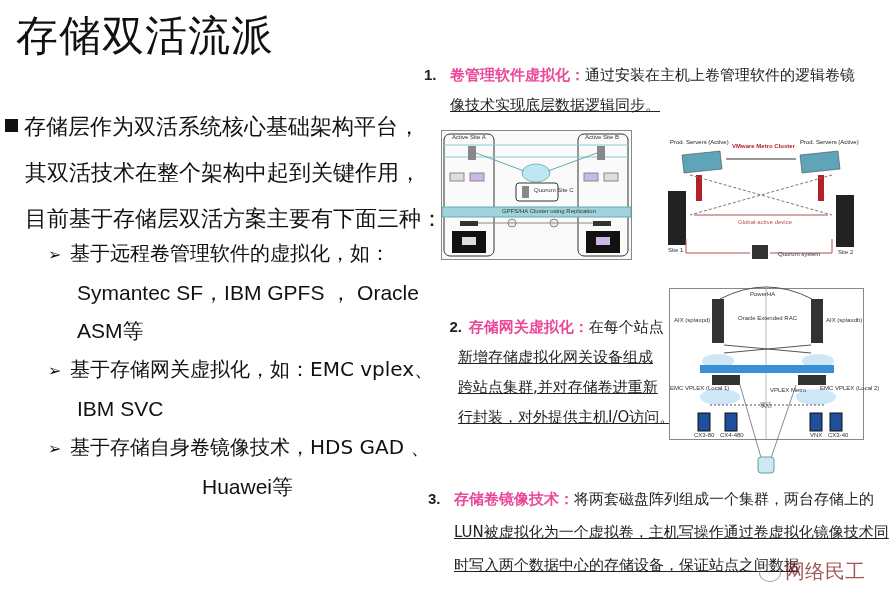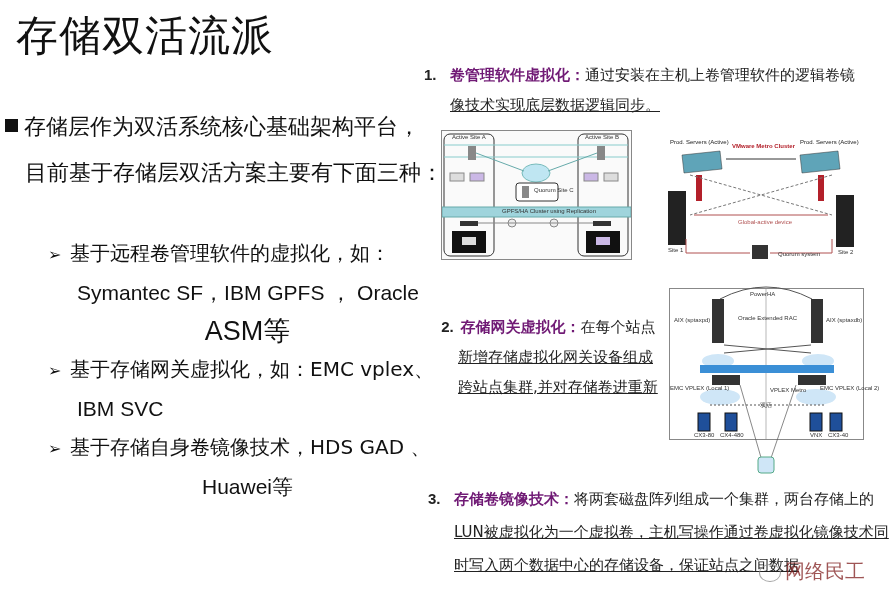--- a/index.html
+++ b/index.html
@@ -9,41 +9,42 @@
   .title { left:16px; top:8px; font-size:42px; font-family:"DejaVu Serif","Liberation Serif",serif; font-weight:normal; letter-spacing:1px; color:#111; line-height:56px;}
   .main-para { left:5px; top:104px; width:400px; font-size:22px; line-height:46px; color:#111; }
   .main-para .line { white-space:nowrap; }
   .sq { display:inline-block; width:13px; height:13px; background:#111; margin-right:6px; vertical-align:2px; }
   .indent1 { padding-left:20px; }
   .sub { left:48px; width:370px; font-size:20px; line-height:38px; }
   .sub .row { white-space:nowrap; }
   .arrow { display:inline-block; width:22px; font-size:16px; }
   .sub .cont { padding-left:29px; font-family:"Liberation Sans",sans-serif; }
   .num-item { font-size:15px; line-height:30px; color:#222; }
-  .num-item b { font-weight:bold; color:#701a75; }
+  .num-item b { font-weight:bold; color:#ec4899; }
   .num { display:inline-block; width:26px; font-weight:bold; font-family:"Liberation Sans",sans-serif; }
   .num-item .cont { padding-left:26px; white-space:nowrap;text-decoration:underline; }
   .diag { border:1px solid #888; background:#fafafa; }
   .lbl { position:absolute; font-size:6px; color:#333; white-space:nowrap; font-family:"Liberation Sans",sans-serif; }
   .watermark { right:24px; bottom:20px; font-size:20px; color:#7f1d1d; opacity:0.75; white-space:nowrap; }
 </style>
 </head>
 <body>
 
 <div class="abs title">存储双活流派</div>
 
 <div class="abs main-para">
   <div class="line"><span class="sq"></span><span>存储层作为双活系统核心基础架构平台，</span></div>
+  <div class="line indent1">其双活技术在整个架构中起到关键作用，</div>
   <div class="line indent1">目前基于存储层双活方案主要有下面三种：</div>
 </div>
 
 <div class="abs sub" style="top:234px;">
   <div class="row"><span class="arrow">➢</span><span>基于远程卷管理软件的虚拟化，如：</span></div>
   <div class="row cont" style="font-size:21px;">Symantec  SF，IBM GPFS ， Oracle</div>
-  <div class="row cont" style="font-size:27px;text-align:center;">ASM等</div>
+  <div class="row cont" style="font-size:21px;">ASM等</div>
 </div>
 <div class="abs sub" style="top:350px;">
   <div class="row"><span class="arrow">➢</span><span>基于存储网关虚拟化，如：EMC vplex、</span></div>
   <div class="row cont" style="font-size:21px;">IBM SVC</div>
 </div>
 <div class="abs sub" style="top:428px;">
   <div class="row"><span class="arrow">➢</span><span>基于存储自身卷镜像技术，HDS GAD 、</span></div>
   <div class="row cont" style="font-size:21px;text-align:center;">Huawei等</div>
 </div>
 
@@ -108,20 +109,21 @@
   <span class="lbl" style="left:78px; top:84px; color:#b05050;">Global-active device</span>
   <span class="lbl" style="left:8px; top:112px;">Site 1</span>
   <span class="lbl" style="left:178px; top:114px;">Site 2</span>
   <span class="lbl" style="left:118px; top:116px;">Quorum system</span>
 </div>
 
 <div class="abs num-item" style="left:432px; top:312px;">
   <div style="white-space:nowrap;text-align:center;"><span class="num">2.</span><b>存储网关虚拟化：</b><span>在每个站点</span></div>
   <div class="cont">新增存储虚拟化网关设备组成</div>
   <div class="cont">跨站点集群,并对存储卷进重新</div>
+  <div class="cont">行封装，对外提供主机I/O访问。</div>
 </div>
 
 <div class="abs diag" style="left:669px; top:288px; width:193px; height:150px; background:#fff;">
   <svg width="193" height="190" viewBox="0 0 193 190" style="overflow:visible">
     <path d="M50,10 Q96,-14 142,10" fill="none" stroke="#555"></path>
     <line x1="96" y1="0" x2="96" y2="150" stroke="#999" stroke-width="0.7"></line>
     <rect x="42" y="10" width="12" height="44" fill="#333"></rect>
     <rect x="141" y="10" width="12" height="44" fill="#333"></rect>
     <line x1="54" y1="56" x2="141" y2="64" stroke="#555"></line>
     <line x1="54" y1="64" x2="141" y2="56" stroke="#555"></line>

